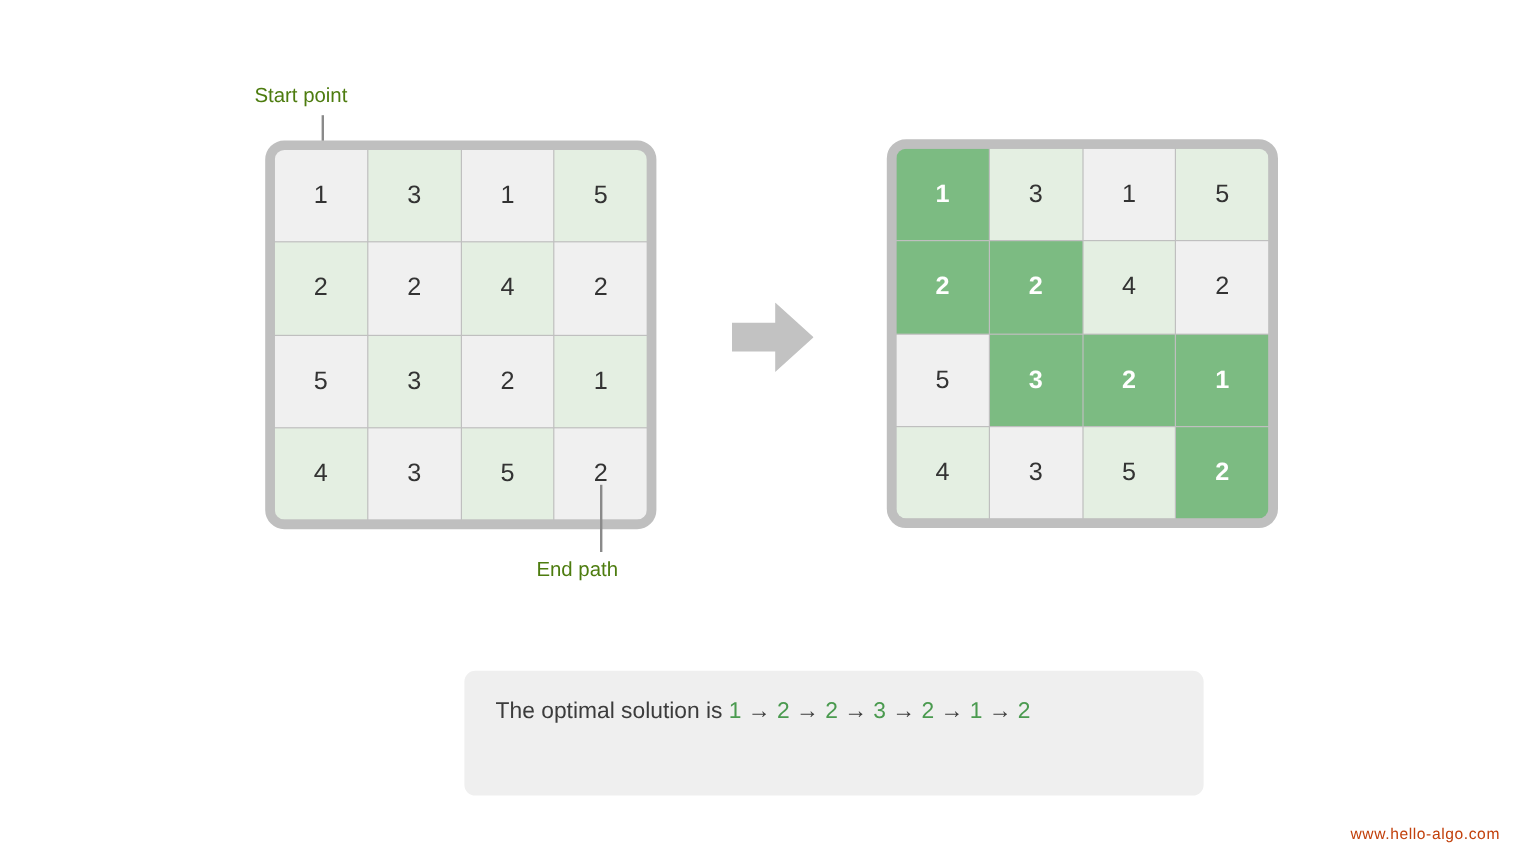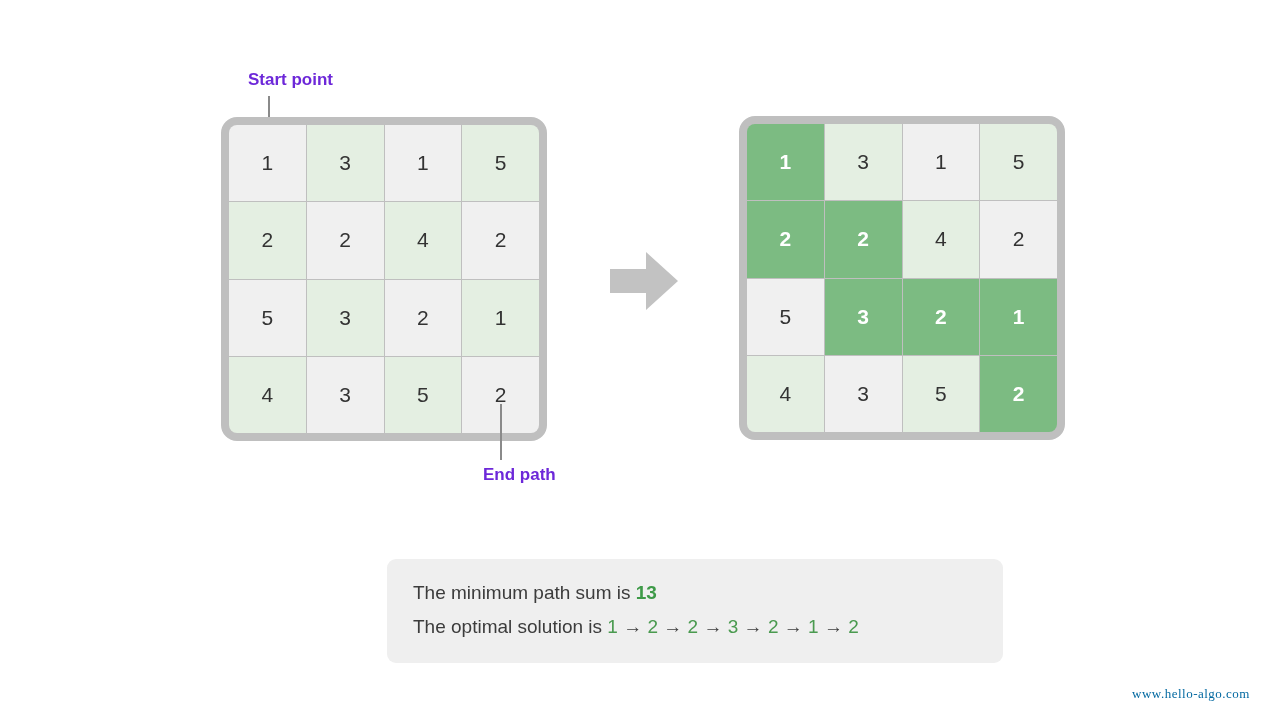--- a/index.html
+++ b/index.html
@@ -9,25 +9,24 @@
     height: 720px;
     background: #ffffff;
     font-family: "Liberation Sans", sans-serif;
     position: relative;
     overflow: hidden;
   }
 
   
   .pt-label {
     position: absolute;
-    font-weight: bold;
+    font-weight: normal;
     font-size: 17px;
-    color: #6d28d9;
+    color: #4d7c0f;
     white-space: nowrap;
-    margin-left: 36px;
   }
   #start-label { left: 212px; top: 70px; }
   #end-label   { left: 447px; top: 465px; }
 
   .leader {
     position: absolute;
     width: 1.5px;
     background: #8a8a8a;
   }
   #start-leader { left: 268px; top: 96px;  height: 56px; }
@@ -87,23 +86,23 @@
   }
   .cap-accent { color: #3e9a48; font-weight: bold; }
   .path-num   { color: #4a9a4f; }
   .path-arrow { color: #3c3c3c; }
 
   
   #watermark {
     position: absolute;
     right: 30px;
     bottom: 18px;
-    font-family: Liberation Serif, serif;
+    font-family: Liberation Sans, sans-serif;
     font-size: 13px;
-    color: #0369a1;
+    color: #c2410c;
     letter-spacing: 0.5px;
   }
 </style>
 </head>
 <body>
 
 <div class="pt-label" id="start-label">Start point</div>
 <div class="leader" id="start-leader"></div>
 
 <div class="grid-frame" id="grid-left">
@@ -148,20 +147,17 @@
     <div class="cell">3</div>
     <div class="cell tint">5</div>
     <div class="cell highlight">2</div>
   </div>
 
 <div class="leader" id="end-leader"></div>
 <div class="pt-label" id="end-label">End path</div>
 
 <div id="caption-box">
   <div class="cap-line">
-    <span>The minimum path sum is </span><span class="cap-accent">13</span>
-  </div>
-  <div class="cap-line">
     <span>The optimal solution is </span><span id="path-seq"><span class="path-num">1</span><span class="path-arrow"> → </span><span class="path-num">2</span><span class="path-arrow"> → </span><span class="path-num">2</span><span class="path-arrow"> → </span><span class="path-num">3</span><span class="path-arrow"> → </span><span class="path-num">2</span><span class="path-arrow"> → </span><span class="path-num">1</span><span class="path-arrow"> → </span><span class="path-num">2</span></span>
   </div>
 </div>
 
 <div id="watermark">www.hello-algo.com</div>
 
 </body></html>

